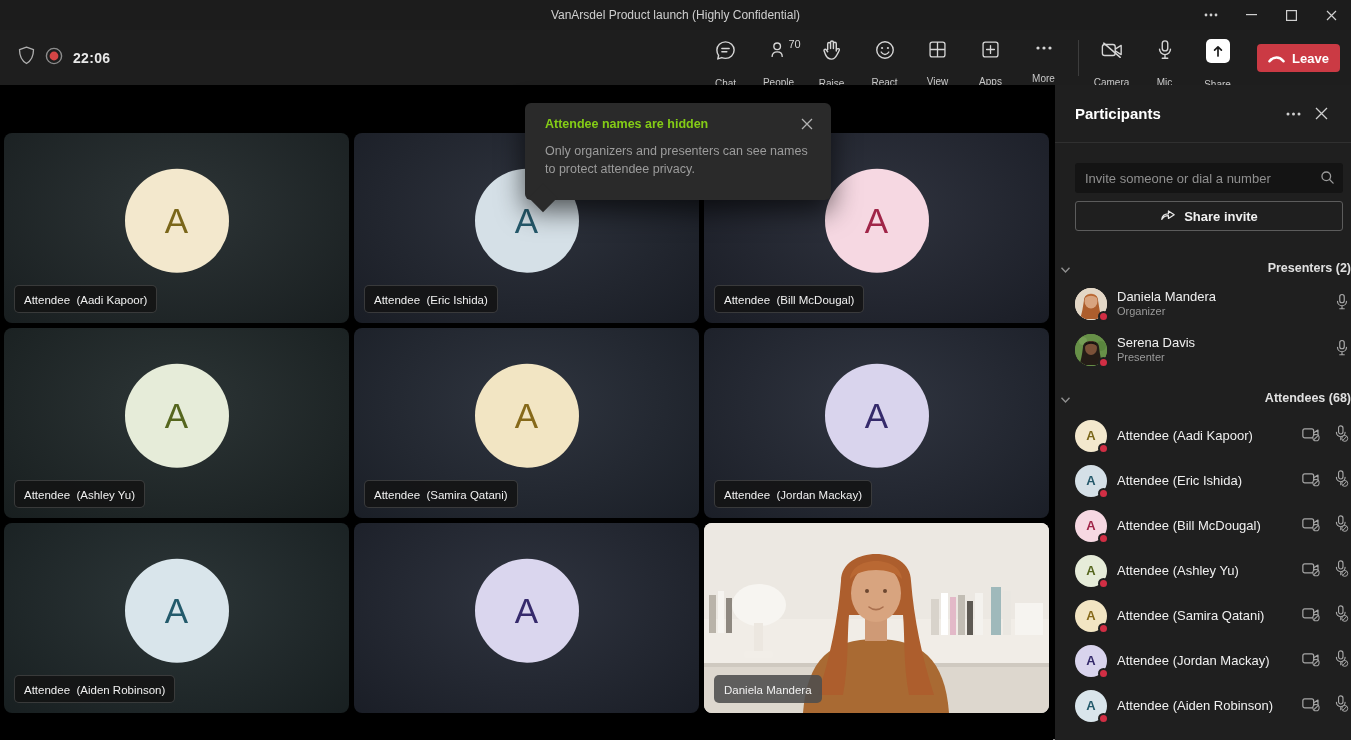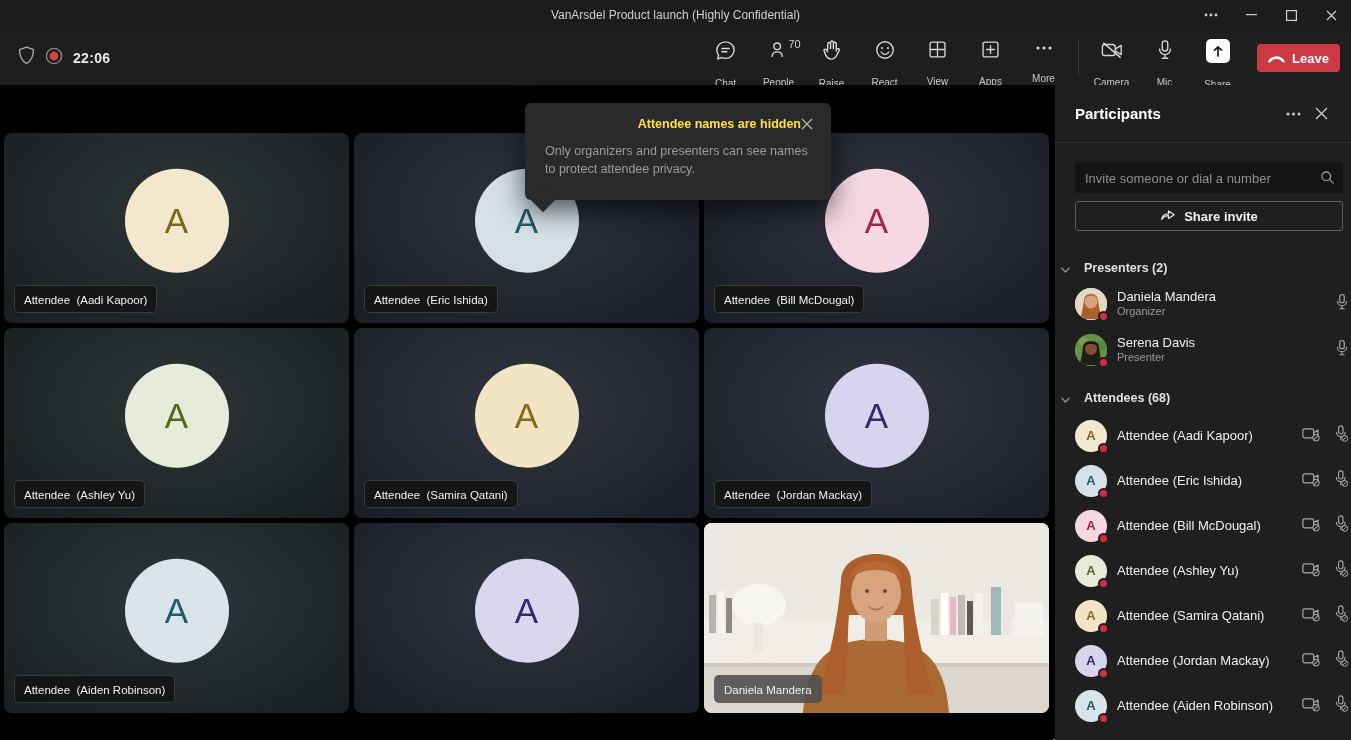--- a/index.html
+++ b/index.html
@@ -56,21 +56,21 @@
   .tile.video .name-pill { background:rgba(77,77,77,0.88); border:none; padding:5px 10px; }
   .tile.video svg.scene { position:absolute; inset:0; width:100%; height:100%; }
 
   
   .tooltip { position:absolute; left:525px; top:103px; width:306px; min-height:97px;
     background:#2a2a2a; border-radius:6px; box-shadow:0 10px 28px rgba(0,0,0,0.65);
     padding:14px 18px 18px 20px; z-index:30; }
   .tooltip::after { content:""; position:absolute; left:8px; bottom:-8px; width:20px;
     height:20px; background:#2a2a2a; transform:rotate(45deg); }
   .tooltip-head { display:flex; align-items:flex-start; }
-  .tooltip-title { font-size:12.5px; font-weight:700; color:#fde047; flex:1;text-align:right; }
+  .tooltip-title { font-size:12.5px; font-weight:700; color:#84cc16; flex:1; }
   .tooltip-close { color:#b3b3b3; margin-top:-1px; }
   .tooltip-body { margin-top:8px; font-size:12.5px; line-height:1.45; color:#9c9c9c; width:268px; }
 
   
   .panel { position:absolute; left:1055px; top:85px; width:296px; height:655px;
     background:#1f1f1f; color:#eee; }
   .panel-header { height:58px; display:flex; align-items:center; padding:0 16px 0 20px;
     border-bottom:1px solid #303030; }
   .panel-title { flex:1; font-size:15px; font-weight:700; color:#fff; }
   .panel-hicon { width:28px; height:28px; display:flex; align-items:center;
@@ -80,21 +80,21 @@
   .invite-input input { width:100%; height:30px; background:#141414; border:none;
     border-radius:3px; padding:0 30px 0 10px; font-size:13px; color:#ddd;
     font-family:"Liberation Sans", sans-serif; }
   .invite-input input::placeholder { color:#8f8f8f; }
   .invite-search-icon { position:absolute; right:8px; top:7px; color:#9a9a9a; }
   .share-invite { margin-top:8px; margin-right:8px; width:calc(100% - 8px); height:30px;
     background:transparent; border:1px solid #5c5c5c; border-radius:3px; color:#f0f0f0;
     font-size:13px; font-weight:700; display:flex; align-items:center; justify-content:center;
     gap:8px; font-family:"Liberation Sans", sans-serif; }
   .section-header { display:flex; align-items:center; gap:14px; margin:44px 0 4px -14px;
-    color:#dcdcdc; }
+    color:#dcdcdc;justify-content:space-between; }
   .section-header.first { margin-top:28px; }
   .section-label { font-size:12.5px; font-weight:700; color:#e0e0e0; }
   .chev { color:#8f8f8f; }
   .person-row { display:flex; align-items:center; height:46px; margin-right:0; }
   .person-row .pr-text { flex:1; margin-left:10px; line-height:1.25; overflow:hidden; }
   .pr-name { font-size:13px; color:#f0f0f0; white-space:nowrap; }
   .pr-role { font-size:11px; color:#9a9a9a; }
   .avatar32 { position:relative; width:32px; height:32px; border-radius:50%; flex:0 0 32px;
     display:flex; align-items:center; justify-content:center; overflow:visible; }
   .avatar32 .letter { font-size:13px; font-weight:700; }

